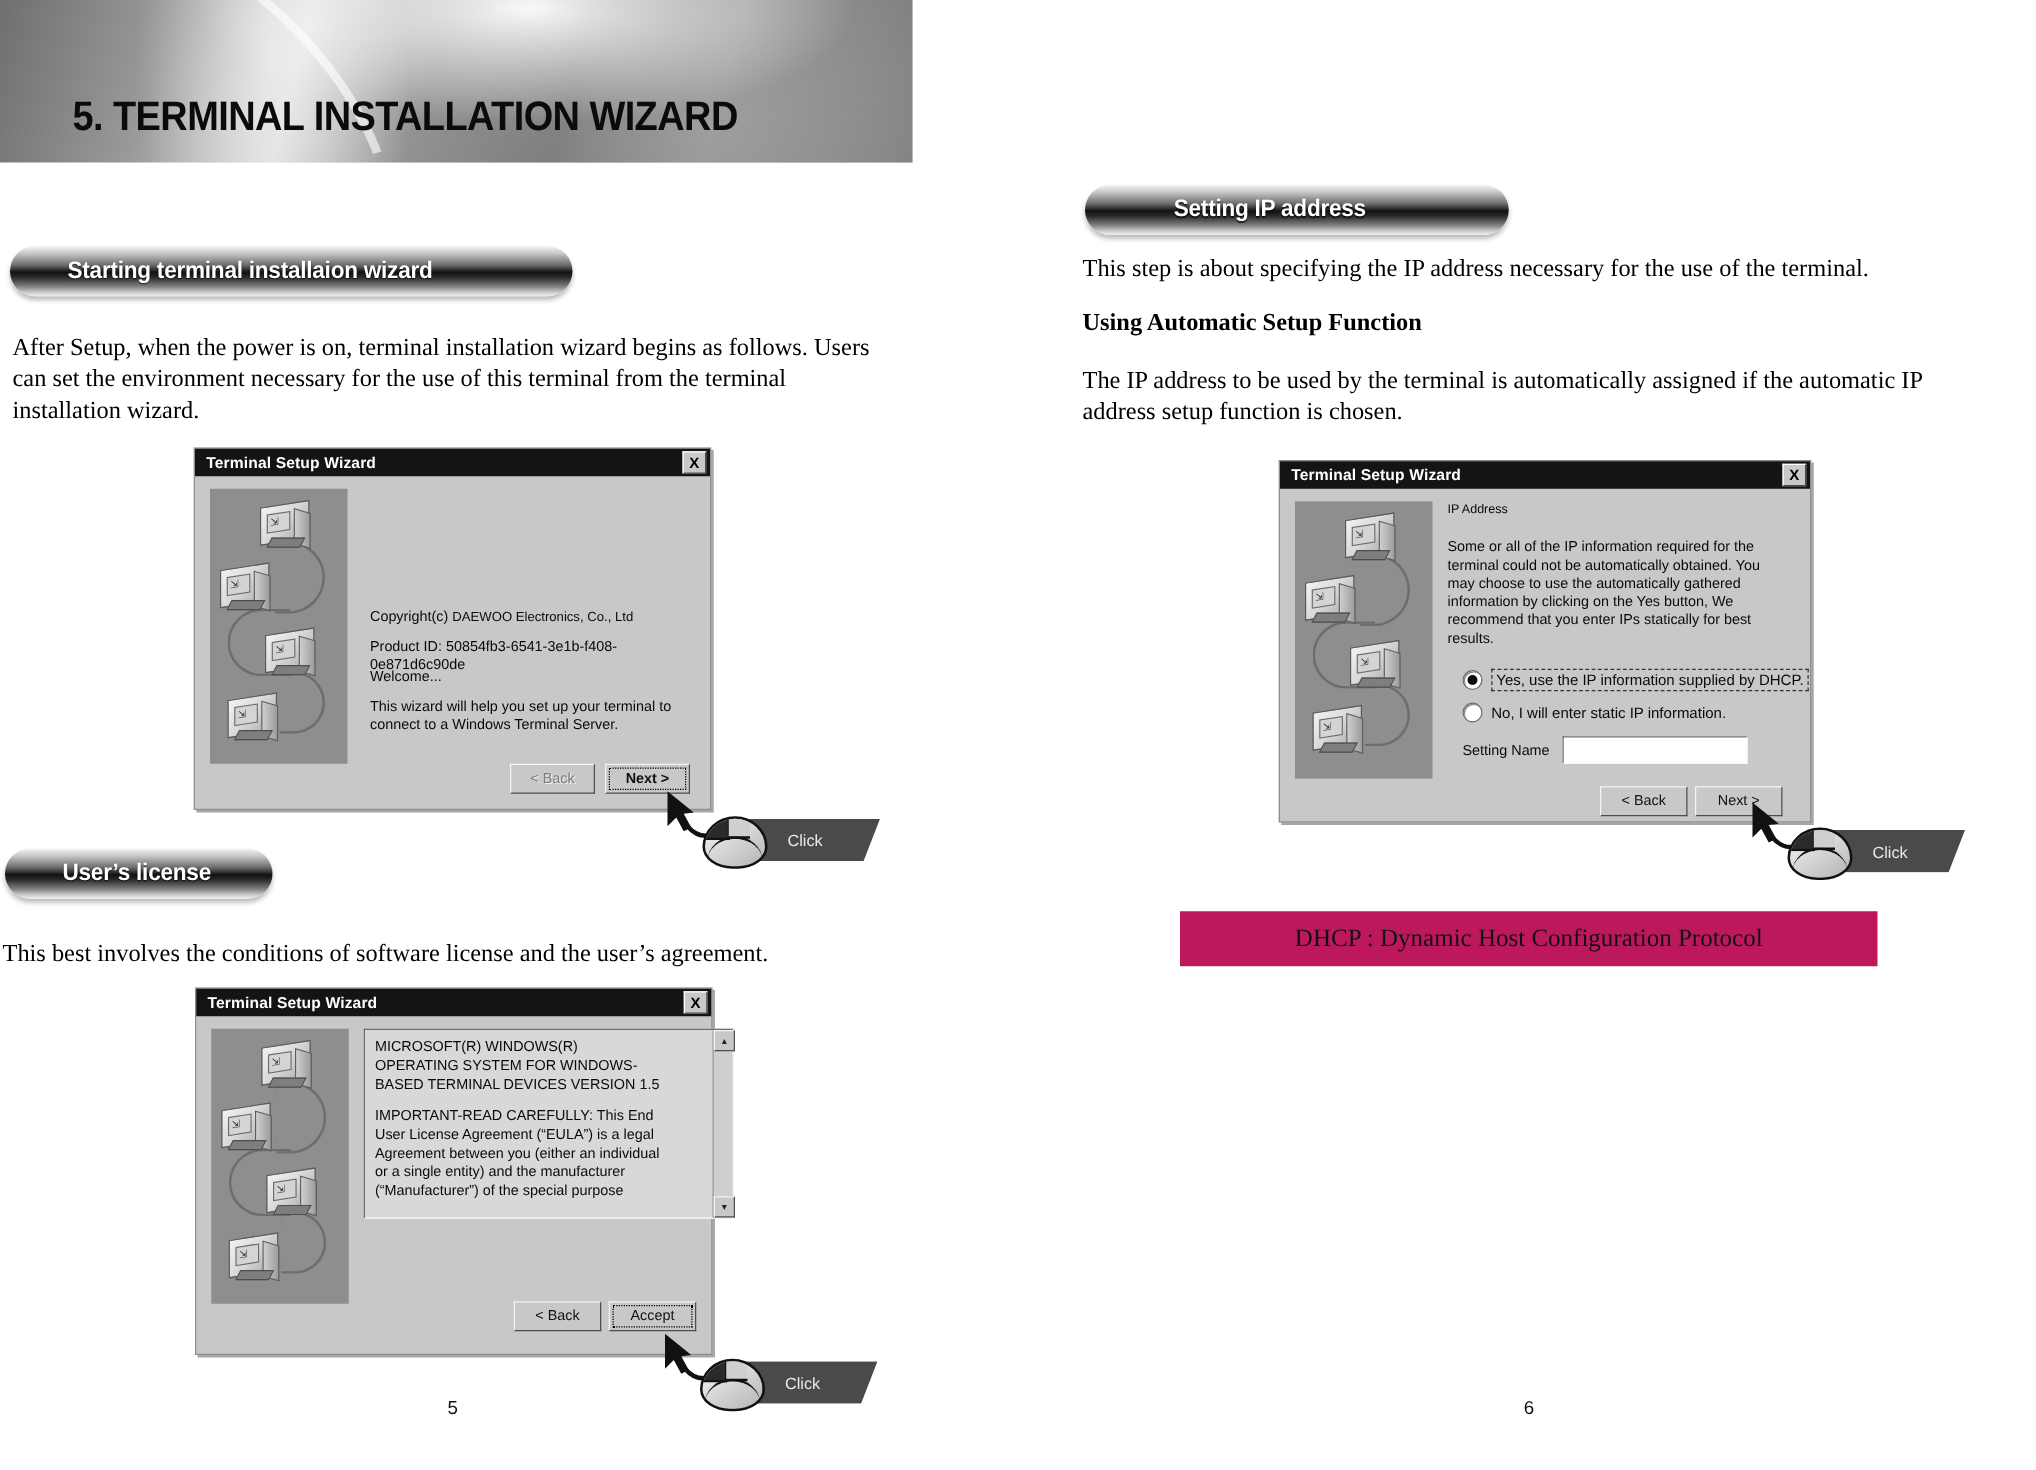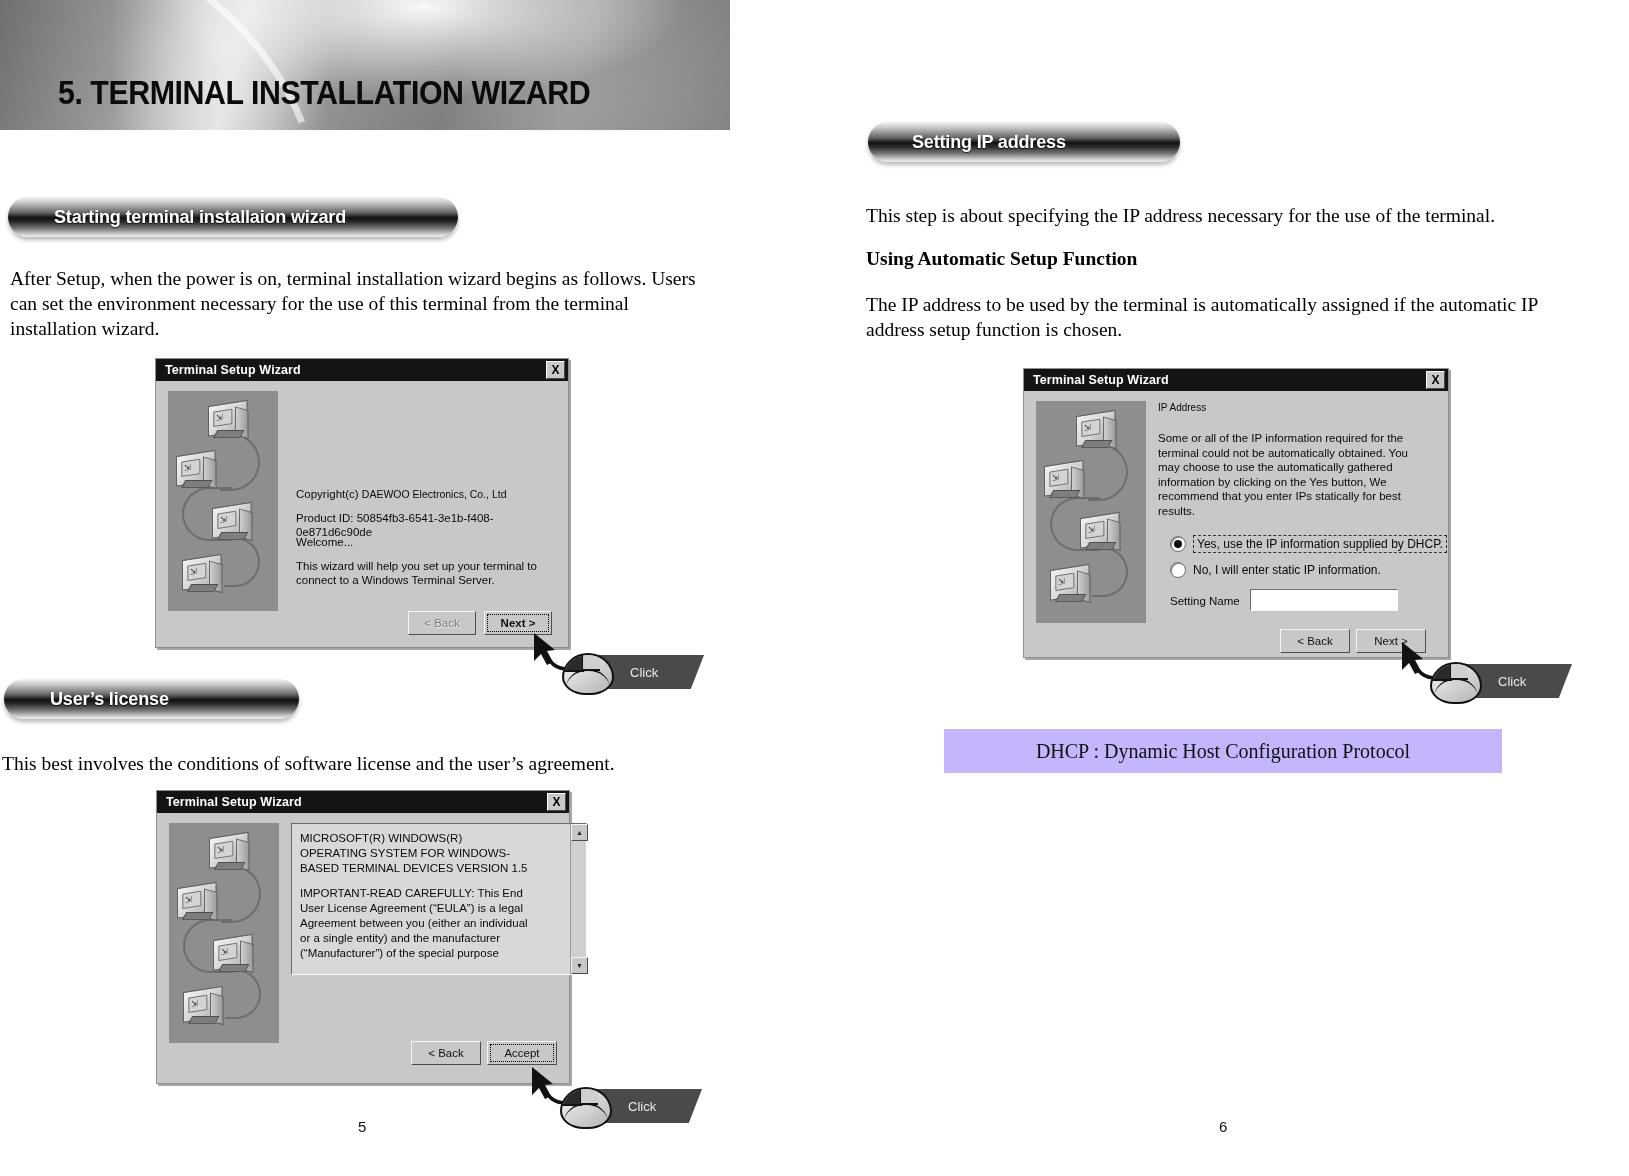--- a/index.html
+++ b/index.html
@@ -48,37 +48,37 @@
     background:linear-gradient(to bottom,#b5b5b5,#ececec);
     z-index:-1;
   }
   .pill-txt{
     font-family:"Liberation Sans", sans-serif;font-weight:bold;color:#fff;
     font-size:19px;letter-spacing:-.2px;transform:scaleX(.95);transform-origin:left center;
     text-shadow:0 1px 1px rgba(0,0,0,.7);white-space:nowrap;
   }
   #pill-start{left:8px;top:197px;width:450px;}
   #pill-start .pill-txt{margin-left:46px;}
-  #pill-license{left:4px;top:679px;width:295px;}
+  #pill-license{left:4px;top:679px;width:214px;}
   #pill-license .pill-txt{margin-left:46px;}
-  #pill-ip{left:868px;top:122px;width:312px;}
+  #pill-ip{left:868px;top:148px;width:312px;padding-left:27px;}
   #pill-ip .pill-txt{margin-left:44px;}
 
   
   .body-text{position:absolute;font-family:"Liberation Serif", serif;font-size:19.5px;color:#000;line-height:25px;}
   #intro-text{left:10px;top:266px;width:700px;}
   #license-text{left:2px;top:751px;width:700px;}
   #ip-intro{left:866px;top:203px;width:720px;}
   #ip-sub{left:866px;top:246px;font-weight:bold;font-size:19.5px;}
   #ip-body{left:866px;top:292px;width:720px;}
 
   
   .note-box{
     position:absolute;left:944px;top:729px;width:558px;height:44px;
-    background:#c4b5fd;display:flex;align-items:center;justify-content:center;
+    background:#be185d;display:flex;align-items:center;justify-content:center;
     font-family:"Liberation Serif", serif;font-size:20px;color:#111;
   }
 
   
   .dlg{position:absolute;background:#c8c8c8;border:1px solid #8f8f8f;
        box-shadow:2px 2px 0 rgba(0,0,0,.35);}
   .dlg-title{
     height:22px;background:#141414;display:flex;align-items:center;
     justify-content:space-between;padding:0 3px 0 9px;
   }

